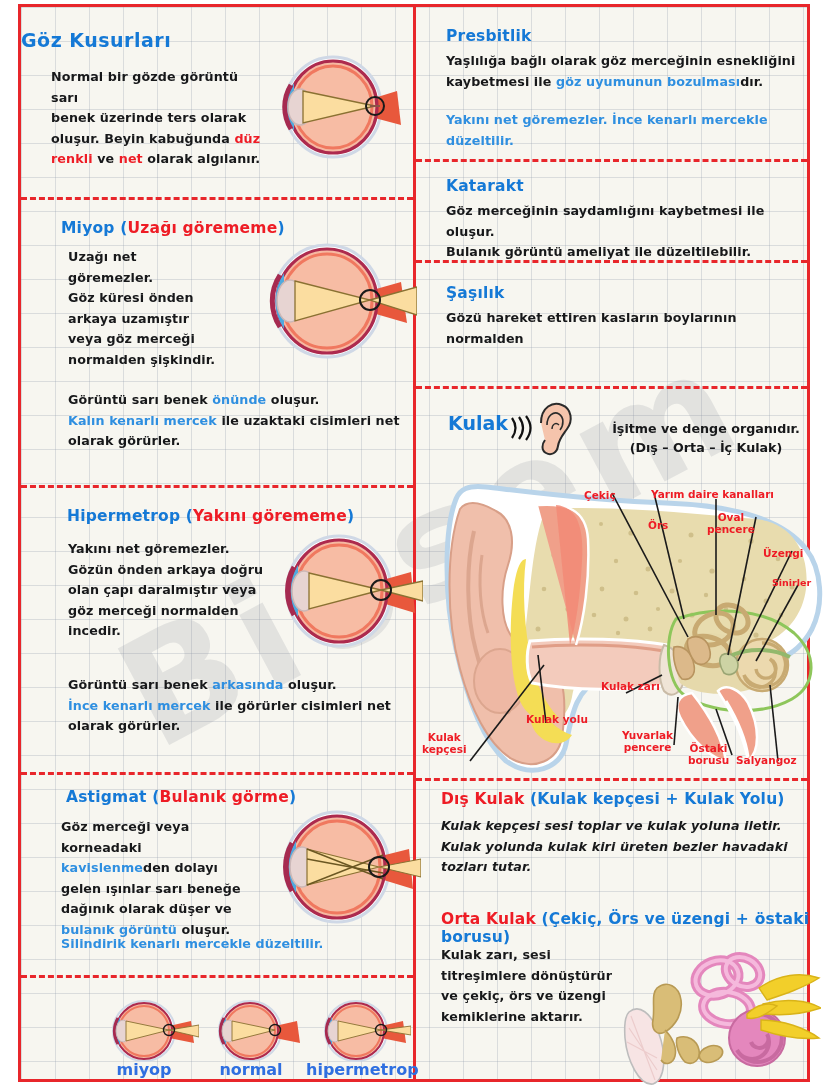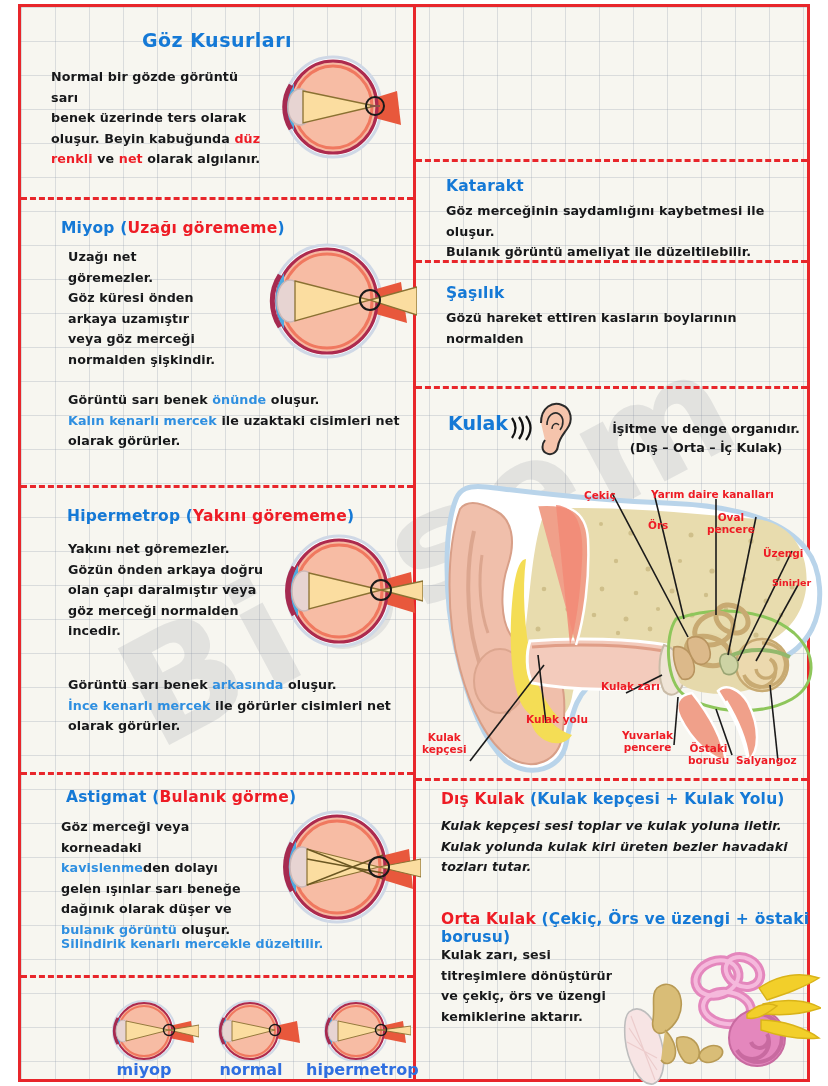--- a/index.html
+++ b/index.html
@@ -55,21 +55,21 @@
   h2.head .red{color:#ee1c25;}
   h2.head .blue{color:#1579d6;}
   p.body{
     margin:0;font-size:12.7px;line-height:1.62;color:#17181a;font-weight:700;
     letter-spacing:.1px;
   }
   p.body .red{color:#ee1c25;}
   p.body .blue{color:#2f8fe0;}
   p.all-blue{color:#2f8fe0;font-weight:700;}
   .title{
-    position:absolute;left:0;right:0;top:22px;text-align:center;
+    position:absolute;left:0;right:0;top:22px;
     font-size:19px;font-weight:700;color:#1579d6;letter-spacing:.5px;
   }
   .eyewrap{position:absolute;}
   .earwrap{position:absolute;}
   .lbl{
     position:absolute;color:#ee1c25;font-weight:700;font-size:10.5px;
     line-height:1.12;white-space:nowrap;text-align:center;
   }
   .minilabel{
     position:absolute;color:#2f6fe0;font-weight:700;font-size:16px;text-align:center;width:100px;
@@ -287,20 +287,28 @@
           <path d="M70 31 L100 27 L100 36 Z" fill="#fbdda0" stroke="#8a7132" stroke-width=".9"></path>
           <circle cx="70" cy="31" r="5.5" fill="none" stroke="#1a1a1a" stroke-width="1.4"></circle>
         </svg>
       </div>
       <div class="minilabel" style="left:285px;top:1053px;">hipermetrop</div>
 
     </div>
 
     <div class="col col-right">
 
+      <div class="sec" style="left:30px;top:20px;width:360px;">
+        <h2 class="head">Presbitlik</h2>
+        <p class="body" style="margin-top:6px;">
+          <span>Yaşlılığa bağlı olarak göz merceğinin esnekliğini</span><br>
+          <span>kaybetmesi ile </span><span class="blue">göz uyumunun bozulması</span><span>dır.</span>
+        </p>
+        <p class="body all-blue" style="margin-top:18px;">Yakını net göremezler. İnce kenarlı mercekle düzeltilir.</p>
+      </div>
 
       <div class="hr" style="top:152px;"></div>
 
       <div class="sec" style="left:30px;top:170px;width:360px;">
         <h2 class="head">Katarakt</h2>
         <p class="body" style="margin-top:6px;">
           <span>Göz merceğinin saydamlığını kaybetmesi ile oluşur.</span><br>
           <span>Bulanık görüntü ameliyat ile düzeltilebilir.</span>
         </p>
       </div>

